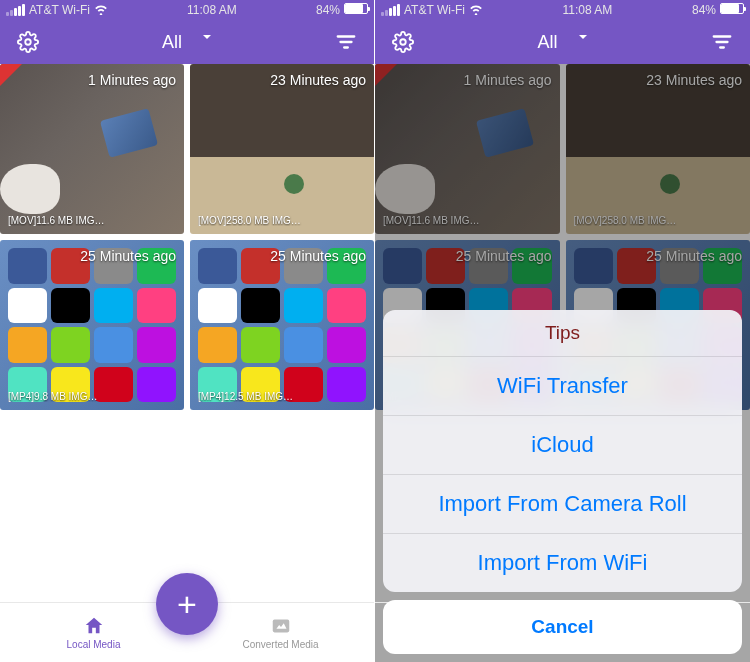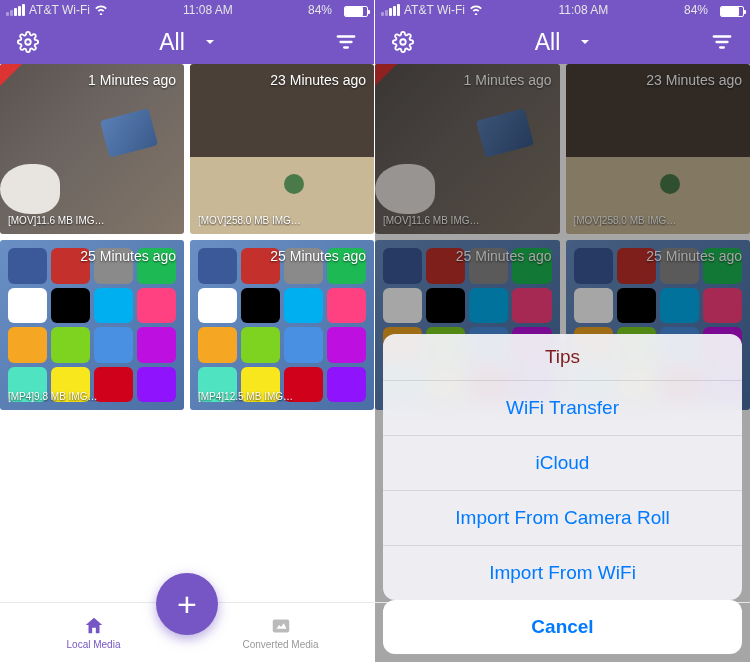--- a/index.html
+++ b/index.html
@@ -9,27 +9,27 @@
 .status-bar{height:20px;display:flex;align-items:center;justify-content:space-between;padding:0 6px;font-size:12px;color:#e5e5e5;font-weight:500}
 .status-left{display:flex;align-items:center;gap:4px}
 .signal{display:flex;gap:1px;align-items:flex-end}
 .signal span{width:3px;background:#fff;display:block;border-radius:1px}
 .signal span:nth-child(1){height:4px;opacity:.4}
 .signal span:nth-child(2){height:6px;opacity:.4}
 .signal span:nth-child(3){height:8px}
 .signal span:nth-child(4){height:10px}
 .signal span:nth-child(5){height:12px}
 .wifi{width:14px;height:10px}
-.status-right{display:flex;align-items:flex-end;gap:12px}
+.status-right{display:flex;align-items:flex-start;gap:4px}
 .battery{width:24px;height:11px;border:1px solid #fff;border-radius:2px;position:relative}
 .battery::after{content:"";position:absolute;right:-3px;top:3px;width:2px;height:4px;background:#fff;border-radius:0 1px 1px 0}
 .battery-fill{background:#fff;height:100%;width:84%;border-radius:1px}
 .header{background:#7556c4;padding-top:0}
 .toolbar{height:44px;display:flex;align-items:center;justify-content:space-between;padding:0 14px}
-.toolbar-center{display:flex;align-items:center;gap:20px;color:#fff;font-size:23px}
+.toolbar-center{display:flex;align-items:flex-start;gap:20px;color:#fff;font-size:18px}
 .icon-btn{width:28px;height:28px;display:flex;align-items:center;justify-content:center;color:#fff}
 .gear{width:22px;height:22px}
 .filter-icon{width:22px;height:22px}
 .chev{width:10px;height:10px}
 .content{flex:1;background:#fff;display:flex;flex-wrap:wrap;gap:6px;align-content:flex-start;position:relative}
 .thumb{width:calc(50% - 3px);height:170px;border-radius:3px;position:relative;overflow:hidden;background:#8a7a6a}
 .thumb .time{position:absolute;top:8px;right:8px;color:#fff;font-size:14px;text-shadow:0 1px 2px rgba(0,0,0,.6)}
 .thumb .name{position:absolute;bottom:8px;left:8px;right:8px;color:#fff;font-size:10px;text-shadow:0 1px 2px rgba(0,0,0,.8);white-space:nowrap;overflow:hidden;text-overflow:ellipsis}
 .thumb .corner{position:absolute;top:0;left:0;width:0;height:0;border-top:22px solid #d33;border-right:22px solid transparent}
 .thumb.dog{background:linear-gradient(135deg,#5a5350 0%,#6b6460 40%,#827568 100%)}
@@ -50,23 +50,23 @@
 .apps-grid span:nth-child(15){background:#d0021b}.apps-grid span:nth-child(16){background:#9013fe}
 .bottom-bar{height:60px;background:#fff;display:flex;align-items:center;justify-content:space-around;border-top:1px solid #e8e8e8;position:relative}
 .tab{display:flex;flex-direction:column;align-items:center;gap:2px;font-size:10px;color:#999;width:100px}
 .tab.active{color:#7556c4}
 .tab-icon{width:22px;height:22px}
 .fab{position:absolute;left:50%;transform:translateX(-50%);top:-30px;width:62px;height:62px;border-radius:50%;background:#7556c4;display:flex;align-items:center;justify-content:center;color:#fff;font-size:34px;font-weight:300;box-shadow:0 4px 12px rgba(117,86,196,.5)}
 .overlay{position:absolute;inset:0;background:rgba(0,0,0,.35)}
 .sheet{position:absolute;left:8px;right:8px;bottom:8px}
 .sheet-group{background:rgba(242,242,246,.94);border-radius:12px;overflow:hidden;backdrop-filter:blur(10px)}
 .sheet-title{text-align:center;padding:12px;color:#7f1d1d;font-size:19px;border-bottom:1px solid rgba(0,0,0,.1)}
-.sheet-item{text-align:center;padding:16px;color:#007aff;font-size:19px;border-bottom:1px solid rgba(0,0,0,.1)}
+.sheet-item{text-align:center;padding:16px;color:#007aff;font-size:22px;border-bottom:1px solid rgba(0,0,0,.1)}
 .sheet-item:last-child{border-bottom:none}
-.sheet-cancel{margin-top:0;background:#fff;border-radius:12px;text-align:center;padding:16px;color:#007aff;font-size:19px;font-weight:600}
+.sheet-cancel{margin-top:8px;background:#fff;border-radius:12px;text-align:center;padding:16px;color:#007aff;font-size:19px;font-weight:600}
 </style>
 </head>
 <body>
 
 <div class="phone phone-left">
   <div class="header">
     <div class="status-bar">
       <div class="status-left">
         <div class="signal">
             <span></span>

